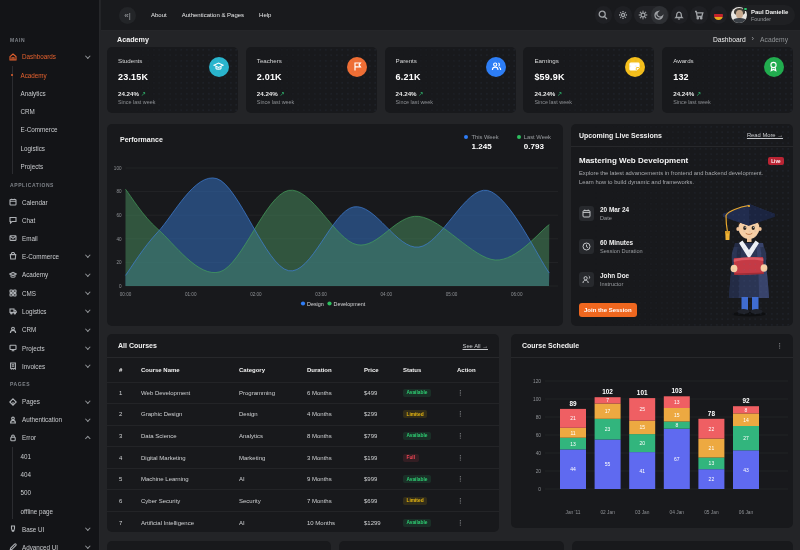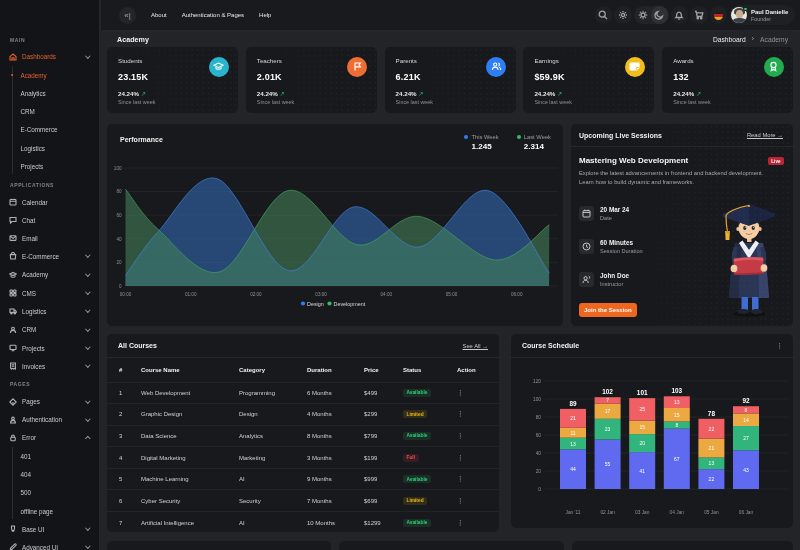--- a/index.html
+++ b/index.html
@@ -450,21 +450,21 @@
 <div class="card" id="perf">
   <div class="hd">
     <div class="ttl">Performance</div>
     <div class="lgd">
       <div class="item">
             <div class="lab"><i style="background:#2f7df6"></i>This Week</div>
             <div class="num">1.245</div>
           </div>
       <div class="item">
             <div class="lab"><i style="background:#2ebf5f"></i>Last Week</div>
-            <div class="num">2.314</div>
+            <div class="num">0.793</div>
           </div>
     </div>
   </div>
   <svg width="456" height="202" viewBox="0 0 456 202" style="position:absolute;left:0;top:0;">
 <line x1="18.5" y1="162.0" x2="451.0" y2="162.0" stroke="#2a2b2e" stroke-width="0.6"></line>
         <line x1="18.5" y1="138.4" x2="451.0" y2="138.4" stroke="#2a2b2e" stroke-width="0.6"></line>
         <line x1="18.5" y1="114.8" x2="451.0" y2="114.8" stroke="#2a2b2e" stroke-width="0.6"></line>
         <line x1="18.5" y1="91.2" x2="451.0" y2="91.2" stroke="#2a2b2e" stroke-width="0.6"></line>
         <line x1="18.5" y1="67.6" x2="451.0" y2="67.6" stroke="#2a2b2e" stroke-width="0.6"></line>
         <line x1="18.5" y1="44.0" x2="451.0" y2="44.0" stroke="#2a2b2e" stroke-width="0.6"></line>

